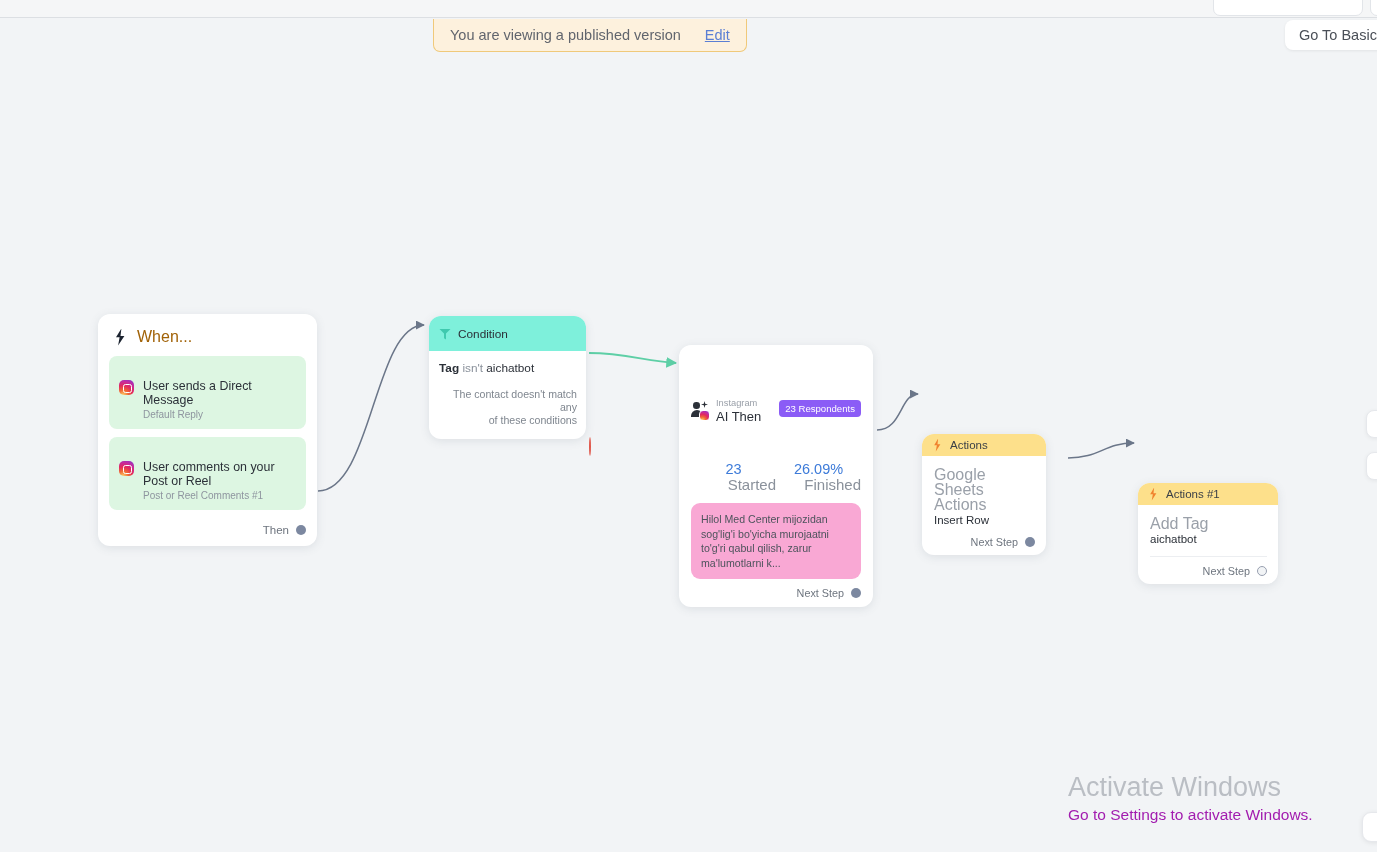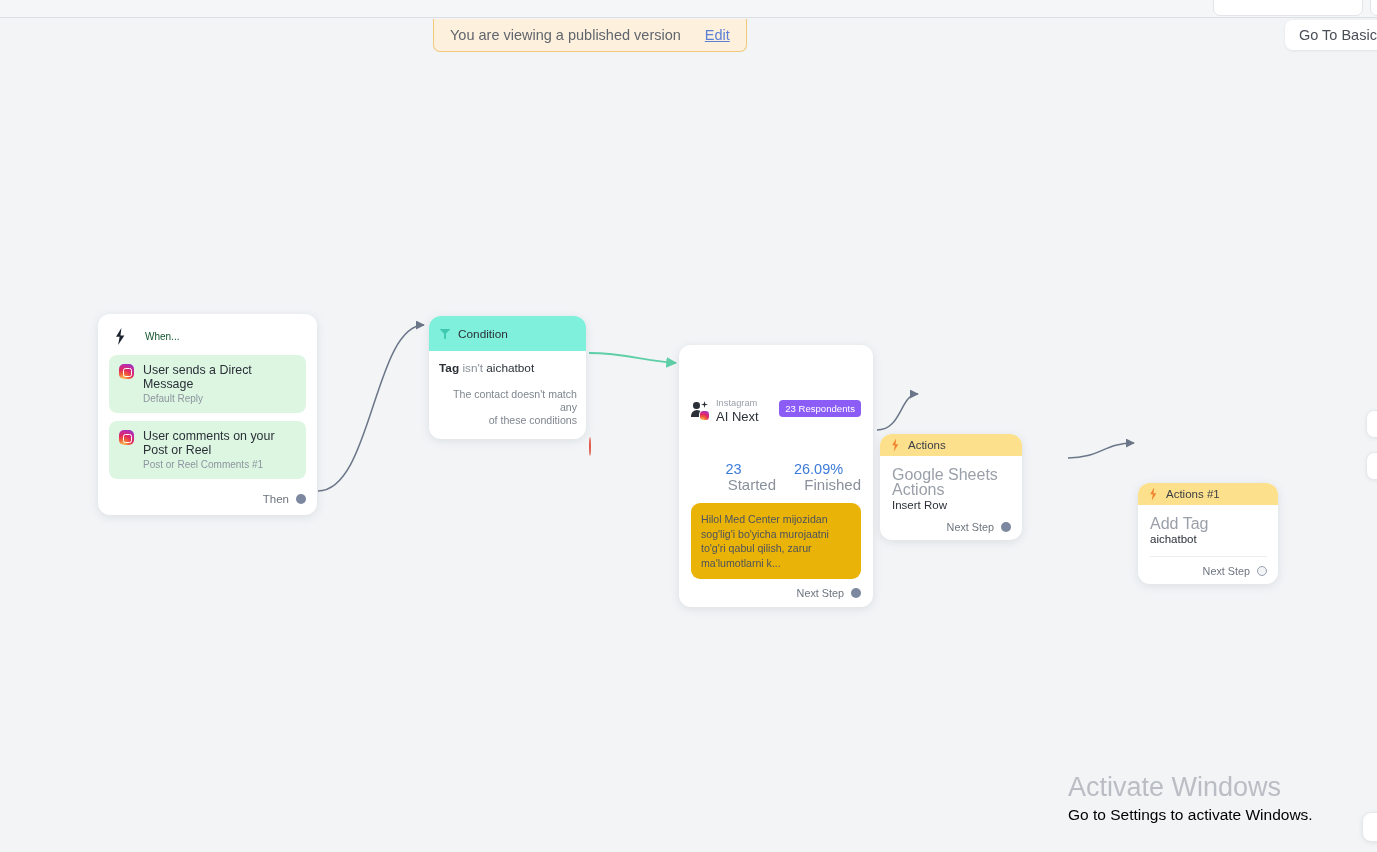--- a/index.html
+++ b/index.html
@@ -57,24 +57,24 @@
           box-shadow: 0 2px 10px rgba(80,90,110,0.13); }
 
   
   #node-trigger { left: 98px; top: 261px; width: 219px; padding: 12px 11px 10px 11px; }
   .when-head { display: flex; align-items: center; gap: 9px; padding: 2px 2px 10px 4px; }
   .bolt-black {
     width: 15px; height: 17px; flex: none;
     background: #1c2430;
     clip-path: polygon(56% 0%, 20% 52%, 44% 52%, 34% 100%, 76% 44%, 50% 44%);
   }
-  .when-label { font-size: 10px; color: #14532d; margin-left: 8px; }
+  .when-label { font-size: 16px; color: #a16207; }
   .trig-row {
     background: #ddf6e2; border-radius: 8px; margin-bottom: 8px;
-    padding: 8px 10px 8px 10px; display: flex; align-items: flex-start; gap: 9px;
+    padding: 23px 10px 8px 10px; display: flex; align-items: flex-start; gap: 9px;
   }
   .ig-icon {
     width: 15px; height: 15px; border-radius: 5px; flex: none; margin-top: 1px;
     background: radial-gradient(circle at 28% 102%, #fdd26b 0%, #f06a35 28%, #e2295f 52%, #c32ca0 74%, #7b38d8 100%);
     position: relative;
   }
   .ig-icon::after {
     content: ""; position: absolute; left: 4px; top: 4px; width: 7px; height: 7px;
     border: 1.3px solid #ffffff; border-radius: 2.4px;
   }
@@ -138,21 +138,21 @@
   .ai-title { font-size: 13px; color: #2b3038; line-height: 15px; }
   .badge {
     background: #8b5cf6; color: #ffffff; font-size: 9.6px;
     border-radius: 4px; padding: 3px 6px; white-space: nowrap; margin-top: 2px;
   }
   .stats { display: flex; margin-top: 12px; }
   .stat { flex: 1; text-align: center; }
   .stat-val { font-size: 14.5px; color: #3d7bd9; line-height: 18px; margin-top: 24px; }
   .stat-lbl { font-size: 15px; color: #8a919b; line-height: 13px; text-align: right; }
   .ai-msg {
-    margin-top: 12px; background: #eab308; border-radius: 9px;
+    margin-top: 12px; background: #f9a8d4; border-radius: 9px;
     padding: 9px 10px; font-size: 10.6px; color: #4d535c; line-height: 14.5px;
   }
   .nextstep-row { display: flex; align-items: center; justify-content: flex-end;
                   gap: 7px; padding-top: 8px; }
   .nextstep-lbl { font-size: 10.8px; color: #6e757f; }
 
   
   .act-head {
     background: #fde08b; border-radius: 12px 12px 0 0; height: 22px;
     display: flex; align-items: center; gap: 7px; padding: 0 10px;
@@ -160,41 +160,41 @@
   .bolt-orange {
     width: 11px; height: 13px; flex: none; background: #f0822e;
     clip-path: polygon(56% 0%, 20% 52%, 44% 52%, 34% 100%, 76% 44%, 50% 44%);
   }
   .act-title { font-size: 11.5px; color: #3a3f47; }
   .act-body { padding: 11px 11px 7px 12px; }
   .act-l1 { font-size: 16px; color: #9aa0a9; line-height: 15px; }
   .act-l2 { font-size: 11.5px; color: #2b3038; line-height: 16px; }
   .act-divider { height: 1px; background: #eceef1; margin-top: 9px; }
 
-  #node-act1 { left: 880px; top: 381px; width: 142px; }
+  #node-act1 { left: 922px; top: 381px; width: 124px; }
   #node-act2 { left: 1138px; top: 430px; width: 140px; }
 
   
   .side-btn {
     position: absolute; background: #ffffff; border: 1px solid #e6e8ec;
     border-radius: 8px; width: 28px; height: 28px;
     box-shadow: 0 1px 4px rgba(0,0,0,0.06);
   }
   #side-btn-1 { left: 1366px; top: 410px; }
   #side-btn-2 { left: 1366px; top: 452px; }
   #corner-btn {
     position: absolute; left: 1362px; top: 812px; width: 30px; height: 30px;
     background: #ffffff; border: 1px solid #e6e8ec; border-radius: 9px;
     box-shadow: 0 1px 5px rgba(0,0,0,0.08);
   }
 
   
   .watermark { position: absolute; left: 1068px; top: 770px; user-select: none; }
   .wm-title { font-size: 27px; color: #babec4; line-height: 34px; }
-  .wm-sub { font-size: 15.5px; color: #000000; line-height: 22px; }
+  .wm-sub { font-size: 15.5px; color: #a21caf; line-height: 22px; }
 </style>
 </head>
 <body>
 
 <div id="app">
 
   <div class="topbar"></div>
   <div class="top-right-field"></div>
   <div class="top-right-field2"></div>
   <div class="goto-basic">
@@ -280,21 +280,21 @@
       <div class="ai-head">
         <div class="ai-head-left">
           <span class="ai-person">
             <span class="head"></span>
               <span class="body"></span>
               <span class="spark"></span>
             <span class="igbadge"></span>
           </span>
           <span class="ai-ttl-wrap">
             <span class="ai-platform">Instagram</span>
-            <span class="ai-title">AI Next</span>
+            <span class="ai-title">AI Then</span>
           </span>
         </div>
         <span class="badge">23 Respondents</span>
       </div>
 
       <div class="stats">
         <div class="stat">
           <div class="stat-val">23</div>
           <div class="stat-lbl">Started</div>
         </div>

